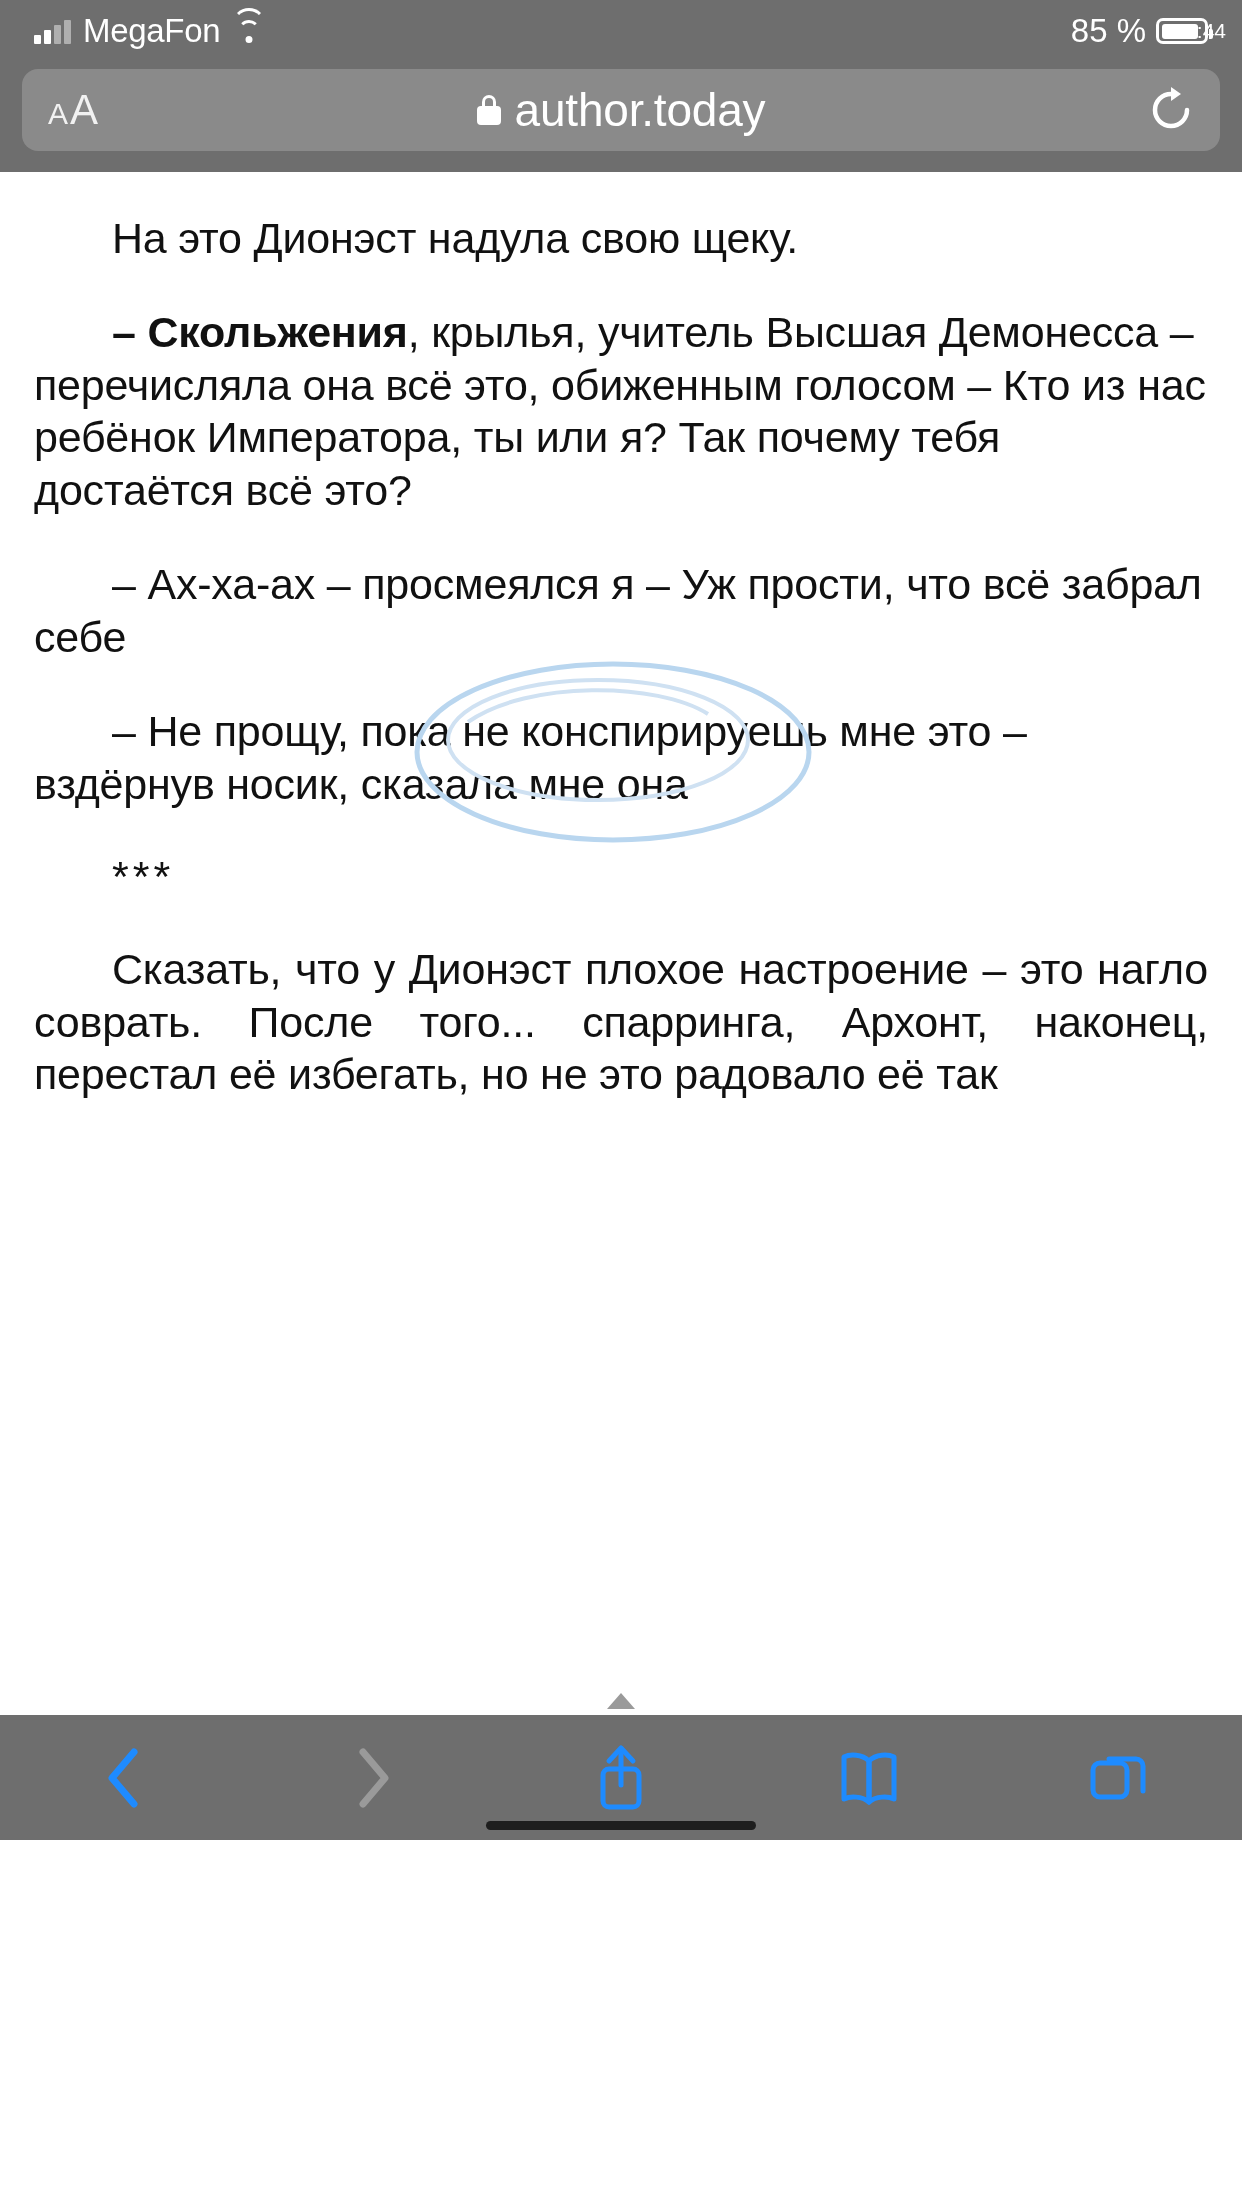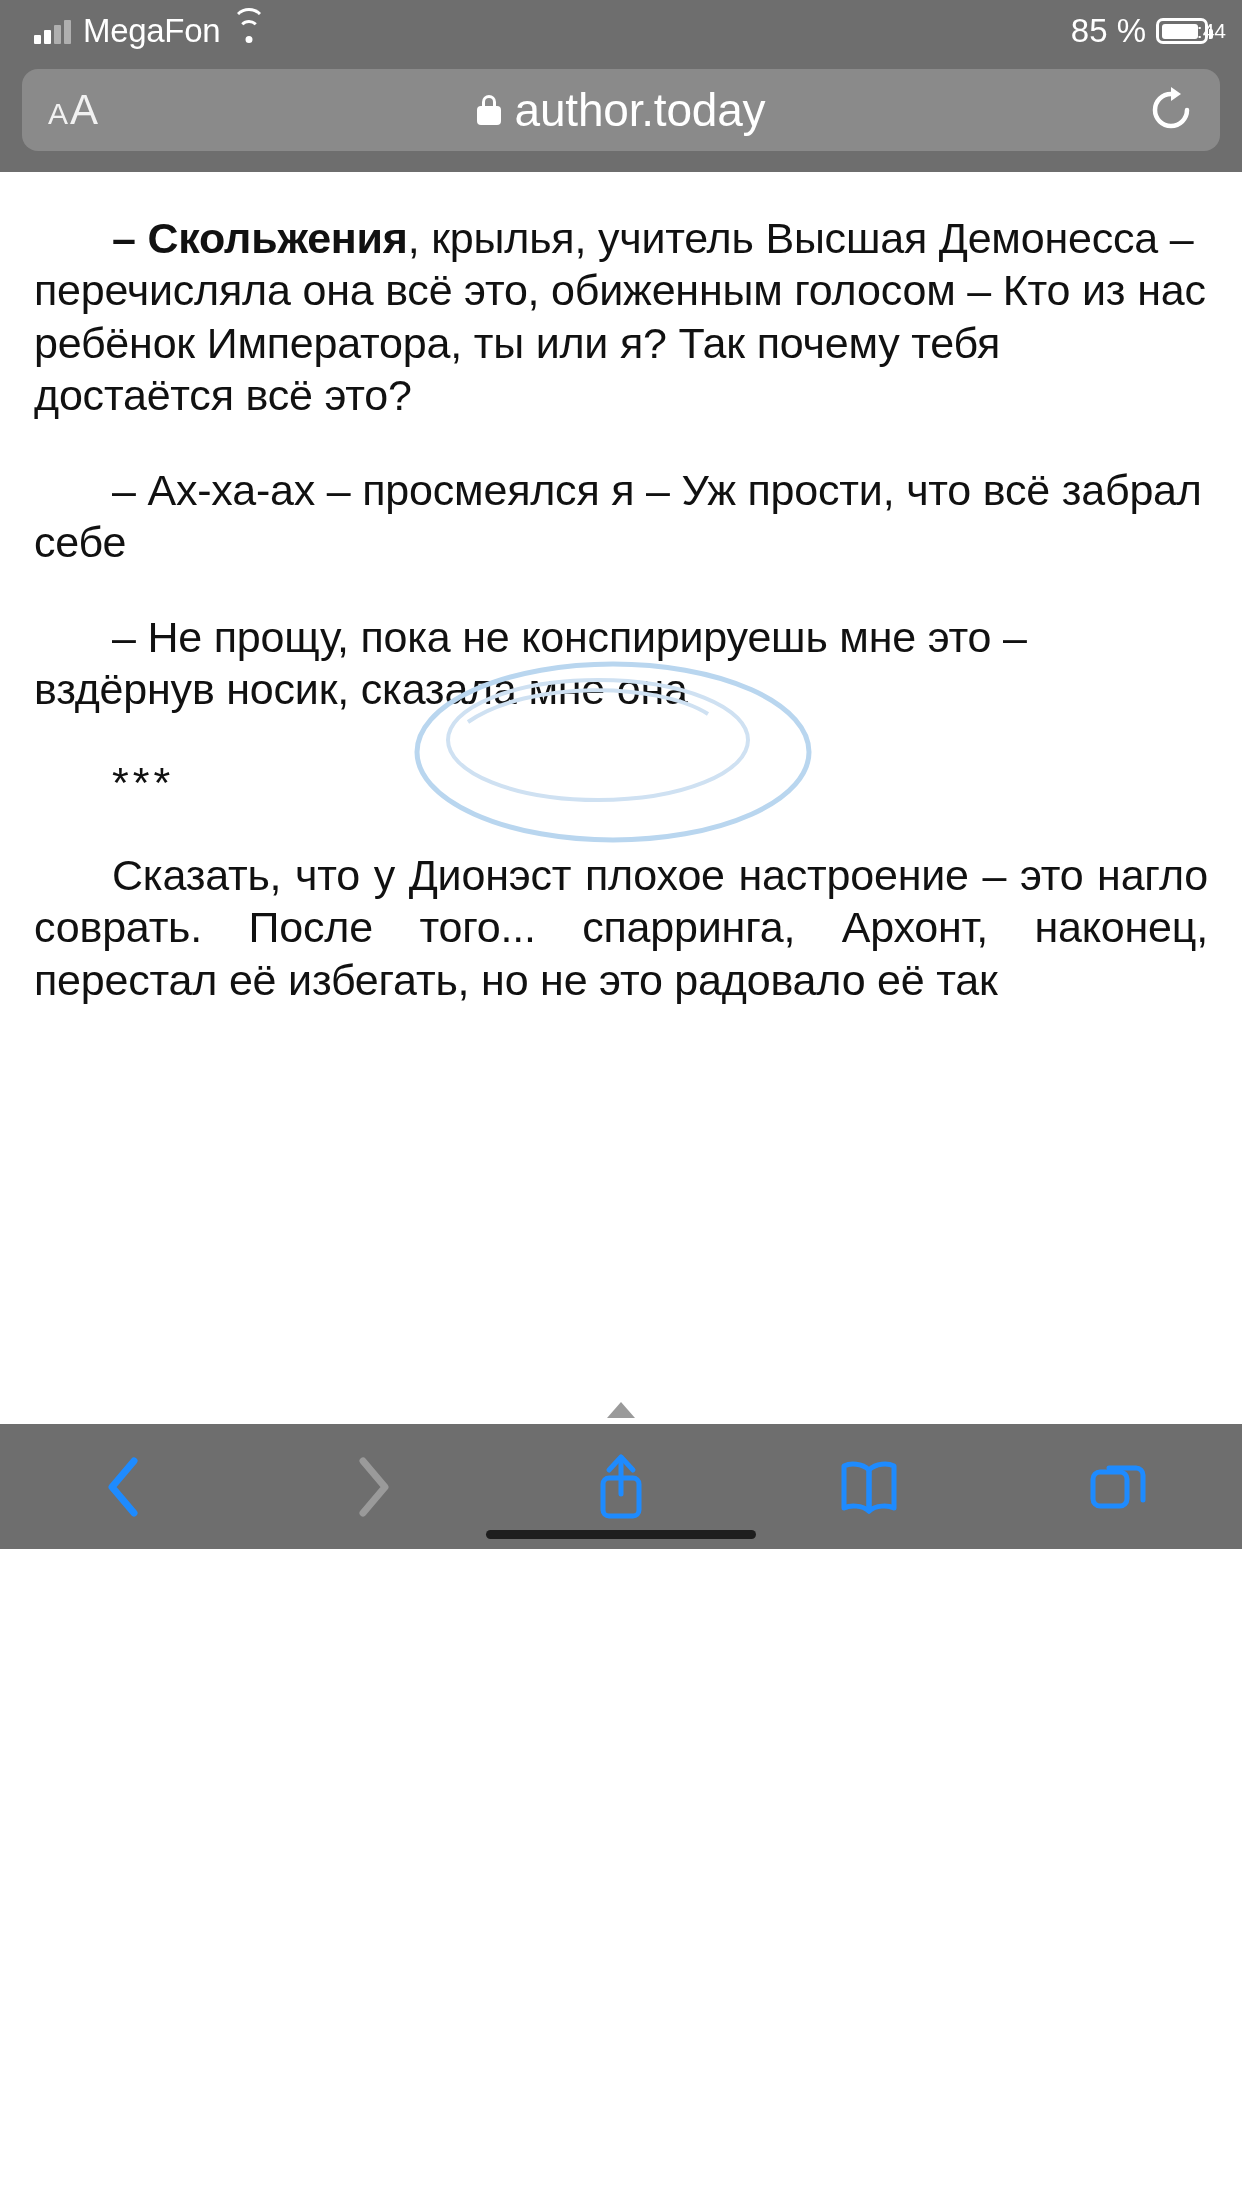--- a/index.html
+++ b/index.html
@@ -4,21 +4,21 @@
 <style>
   * { margin:0; padding:0; box-sizing:border-box; }
   html, body {
     width:1242px; height:2208px;
     background:#ffffff;
     font-family:"Liberation Sans", sans-serif;
     overflow:hidden;
   }
   .phone {
     position:relative;
-    width:1242px; height:1549px;
+    width:1242px; height:1840px;
     display:flex; flex-direction:column;
     background:#ffffff;
   }
 
   
   .statusbar {
     height:62px;
     background:#6e6e6e;
     color:#ffffff;
     display:flex;
@@ -194,20 +194,21 @@
         <svg width="46" height="46" viewBox="0 0 46 46">
           <path d="M23 7 A16 16 0 1 0 39 23" fill="none" stroke="#ffffff" stroke-width="4.5" stroke-linecap="round"></path>
           <path d="M23 0 L23 14 L33 7 Z" fill="#ffffff"></path>
         </svg>
       </span>
     </div>
   </div>
 
   <div class="content">
 
+    <p class="para indent">На это Дионэст надула свою щеку.</p>
 
     <p class="para indent"><b>– Скольжения</b><span>, крылья, учитель Высшая Демонесса – перечисляла она всё это, обиженным голосом – Кто из нас ребёнок Императора, ты или я? Так почему тебя достаётся всё это?</span></p>
 
     <p class="para indent">– Ах-ха-ах – просмеялся я – Уж прости, что всё забрал себе</p>
 
     <p class="para indent">– Не прощу, пока не конспирируешь мне это – вздёрнув носик, сказала мне она</p>
 
 
 
     <p class="stars">***</p>

